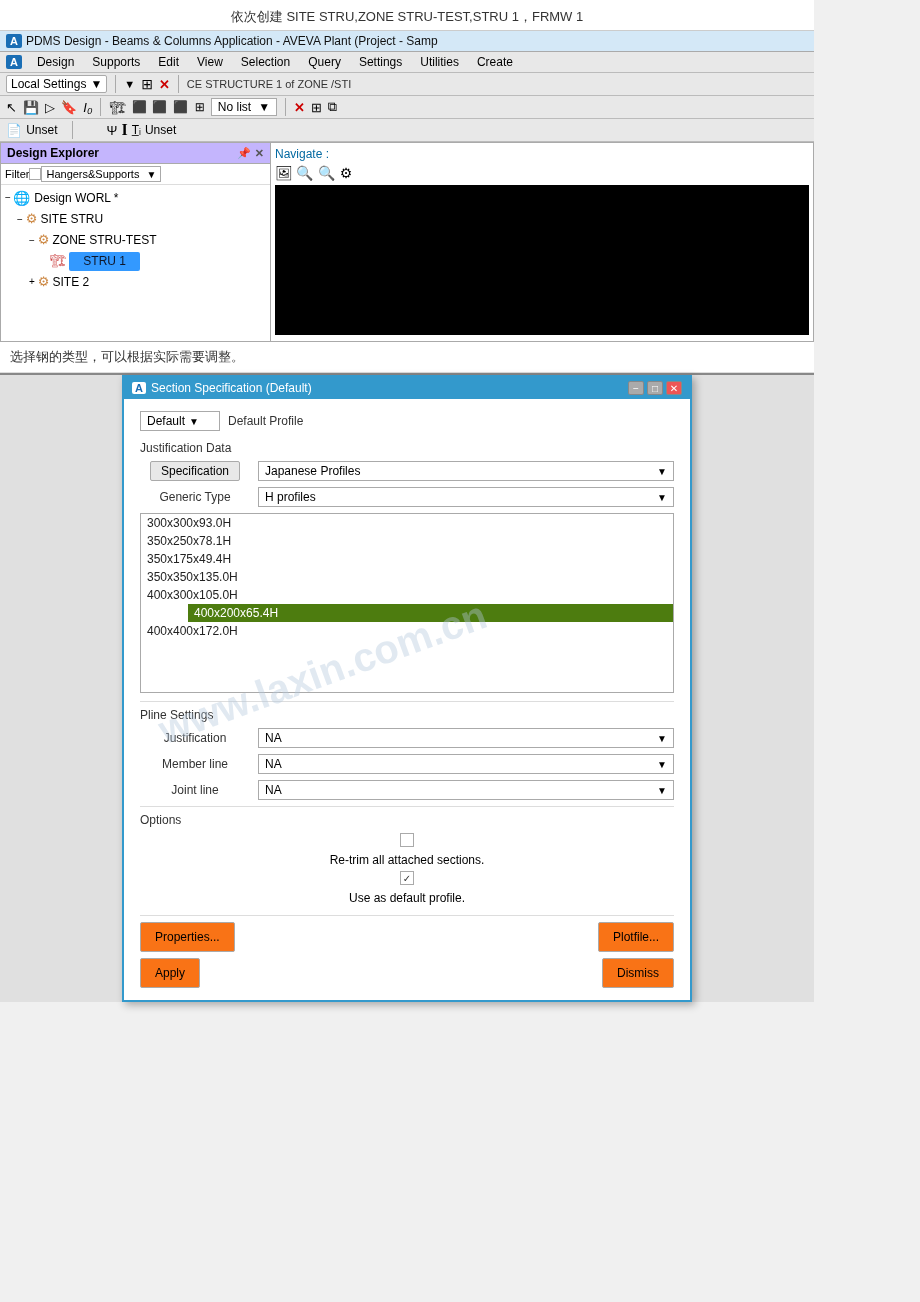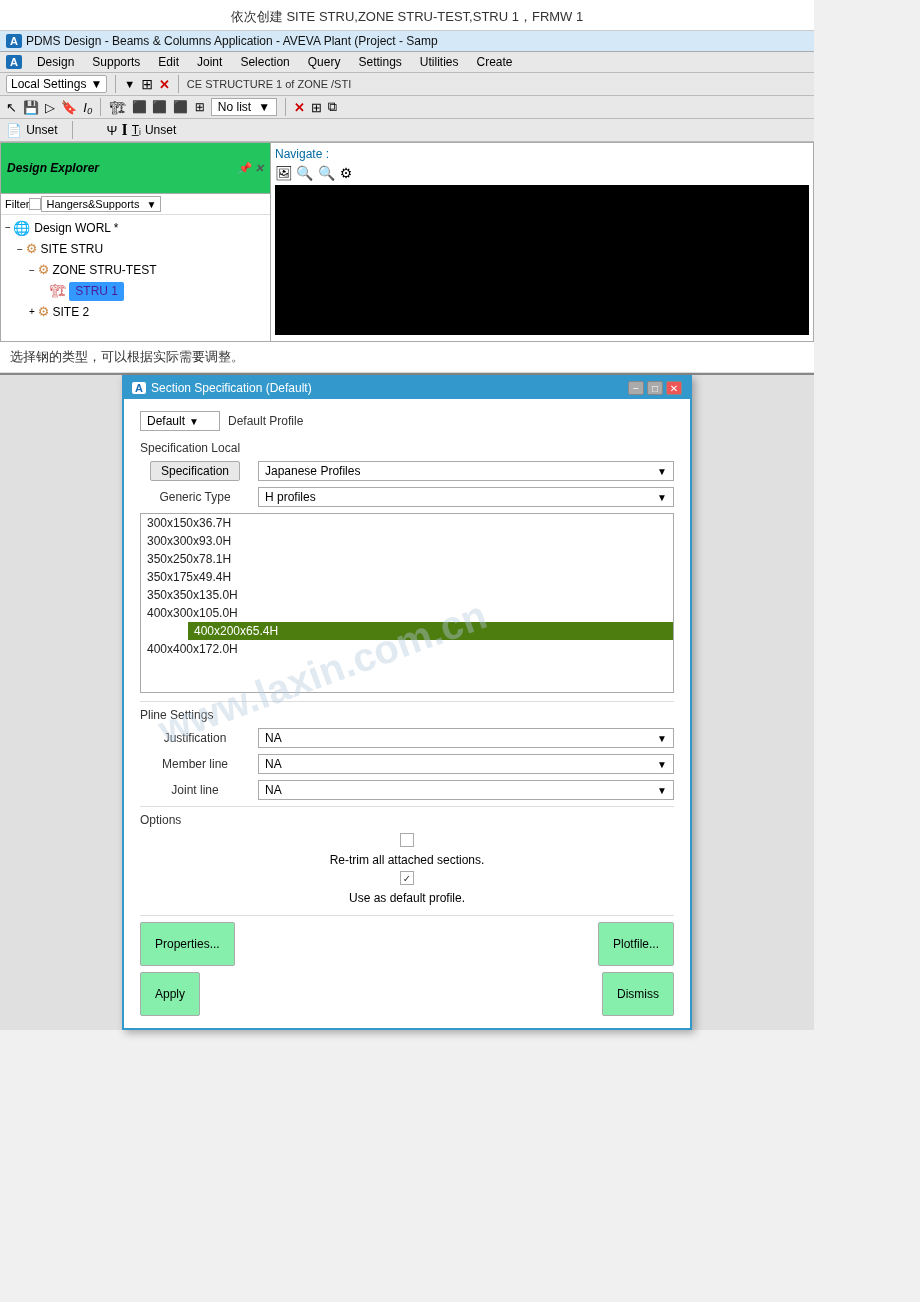--- a/index.html
+++ b/index.html
@@ -101,29 +101,28 @@
       margin: 0;
       display: flex;
       height: 200px;
     }
     .de-left {
       width: 270px;
       border-right: 1px solid #aaa;
       overflow: hidden;
     }
     .de-header {
-      background: #22c55e;
-      padding: 18px 6px;
+      background: #c4b5fd;
+      padding: 3px 6px;
       font-weight: bold;
       font-size: 12px;
       display: flex;
       align-items: center;
       justify-content: space-between;
       border-bottom: 1px solid #aaa;
-      font-style: italic;
     }
     .de-header-icons {
       display: flex; gap: 4px;
     }
     .de-filter-bar {
       padding: 2px 4px;
       display: flex;
       align-items: center;
       gap: 0;
       border-bottom: 1px solid #ddd;
@@ -151,21 +150,21 @@
     .tree-item {
       display: flex;
       align-items: center;
       gap: 3px;
       padding: 0 0 0 0;
     }
     .tree-item-indent1 { padding-left: 12px; }
     .tree-item-indent2 { padding-left: 24px; }
     .tree-item-indent3 { padding-left: 36px; }
     .tree-expand { font-size: 10px; cursor: pointer; }
-    .tree-item-selected { background: #3399ff; color: #4c1d95; border-radius: 2px; padding: 0 6px; }
+    .tree-item-selected { background: #3399ff; color: #0f172a; border-radius: 2px; padding: 0 14px; }
 
     .de-right {
       flex: 1;
       padding: 4px;
     }
     .navigate-label {
       font-size: 12px;
       margin-bottom: 4px;
       color: #0369a1;
     }
@@ -364,24 +363,24 @@
     .dialog-footer {
       display: flex;
       justify-content: space-between;
       margin-top: 10px;
       padding-top: 6px;
       border-top: 1px solid #ddd;
     }
     .footer-left { display: flex; gap: 8px; }
     .footer-right { display: flex; gap: 8px; }
     .footer-btn {
-      background: #86efac;
+      background: #f97316;
       border: 1px solid #aaa;
       border-radius: 2px;
-      padding: 14px 14px;
+      padding: 7px 14px;
       font-size: 12px;
       cursor: pointer;
     }
 
     
     .watermark {
       position: absolute;
       font-size: 40px;
       color: rgba(180, 200, 220, 0.4);
       font-weight: bold;
@@ -434,21 +433,21 @@
   <div class="title-bar">
     <span class="title-bar-icon">A</span>
     <span>PDMS Design - Beams &amp; Columns Application -  AVEVA Plant (Project - Samp</span>
   </div>
 
   <div class="menu-bar">
     <span class="menu-bar-icon">A</span>
     <span class="menu-item">Design</span>
     <span class="menu-item">Supports</span>
     <span class="menu-item">Edit</span>
-    <span class="menu-item">Joint</span>
+    <span class="menu-item">View</span>
     <span class="menu-item">Selection</span>
     <span class="menu-item">Query</span>
     <span class="menu-item">Settings</span>
     <span class="menu-item">Utilities</span>
     <span class="menu-item">Create</span>
   </div>
 
   <div class="toolbar-row">
     <div class="toolbar-dropdown">
       <span>Local Settings</span>
@@ -585,21 +584,21 @@
       <div class="dialog-body">
 
         <div class="profile-row">
           <div class="profile-dropdown-small">
             <span>Default</span>
             <span style="font-size:10px;">▼</span>
           </div>
           <span class="profile-label">Default Profile</span>
         </div>
 
-        <div class="section-label">Specification Local</div>
+        <div class="section-label">Justification Data</div>
 
         <div class="form-row">
           <div class="form-row-label">
             <button class="spec-btn">Specification</button>
           </div>
           <div class="form-row-control">
             <div class="spec-dropdown">
               <span>Japanese Profiles</span>
               <span class="dropdown-arrow">▼</span>
             </div>
@@ -610,21 +609,20 @@
           <div class="form-row-label">Generic Type</div>
           <div class="form-row-control">
             <div class="spec-dropdown">
               <span>H profiles</span>
               <span class="dropdown-arrow">▼</span>
             </div>
           </div>
         </div>
 
         <div class="profile-list-container">
-          <div class="profile-list-item">300x150x36.7H</div>
           <div class="profile-list-item">300x300x93.0H</div>
           <div class="profile-list-item">350x250x78.1H</div>
           <div class="profile-list-item">350x175x49.4H</div>
           <div class="profile-list-item">350x350x135.0H</div>
           <div class="profile-list-item">400x300x105.0H</div>
           <div class="profile-list-item selected">400x200x65.4H</div>
           <div class="profile-list-item">400x400x172.0H</div>
         </div>
 
         <hr class="section-divider">

